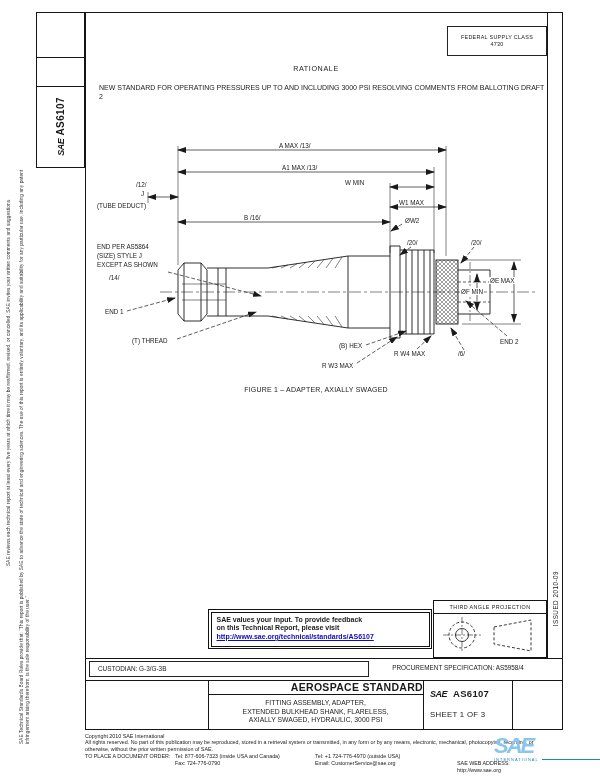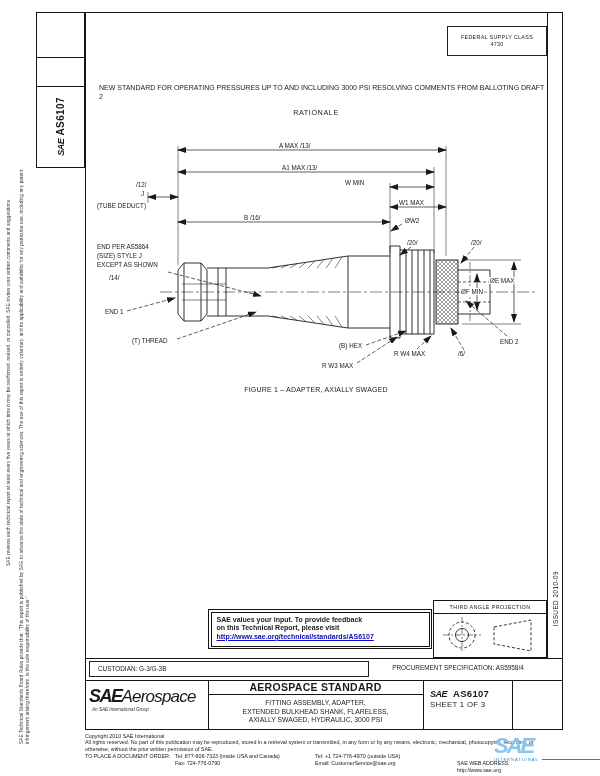--- a/index.html
+++ b/index.html
@@ -21,21 +21,21 @@
   .tagcell3 { height:78px; display:flex; align-items:center; justify-content:center; }
   .tagtext { writing-mode:vertical-rl; transform:rotate(180deg); font-size:10px; font-weight:bold; letter-spacing:.4px; white-space:nowrap; }
   .tagsae { font-style:italic; font-weight:900; font-size:9px; letter-spacing:-.5px; }
   
   .frame { position:absolute; left:85px; top:12px; width:478px; height:718px; border:1.4px solid #151515; }
   .rline { position:absolute; left:547px; top:12px; height:646px; width:0; border-left:1.1px solid #151515; }
   .fsc { position:absolute; left:447px; top:26px; width:100px; height:30px; border:1px solid #222;
          display:flex; flex-direction:column; align-items:center; justify-content:center;
          font-size:5.4px; line-height:7px; letter-spacing:.3px; text-align:center; }
   
-  .rat-h { position:absolute; left:85px; top:64px; width:462px; text-align:center; font-size:7.2px; letter-spacing:.6px;margin-top:44px; }
+  .rat-h { position:absolute; left:85px; top:64px; width:462px; text-align:center; font-size:7.2px; letter-spacing:.6px; }
   .rat-b { position:absolute; left:99px; top:84px; width:446px; font-size:7px; line-height:8.8px; }
   
   .fig { position:absolute; left:85px; top:120px; width:462px; height:280px; }
   .lbl { position:absolute; font-size:6.3px; line-height:7px; background:#fff; padding:0 1px; white-space:nowrap; }
   .lbl-a-max   { left:278px; top:142px; }
   .lbl-a1-max  { left:281px; top:164px; }
   .lbl-w-min   { left:344px; top:179px; }
   .lbl-w1-max  { left:398px; top:199px; }
   .lbl-w2      { left:404px; top:217px; }
   .lbl-b       { left:243px; top:214px; }
@@ -73,27 +73,27 @@
           font-size:6.4px; line-height:14px; padding-left:8px; }
   .proc { position:absolute; left:369px; top:664px; width:178px; text-align:center; font-size:6.4px; }
   
   .tbv { position:absolute; top:680px; height:50px; width:0; border-left:1.2px solid #151515; }
   .v1 { left:208px; } .v2 { left:423px; } .v3 { left:512px; }
   .brand { position:absolute; left:89px; top:686px; width:117px; }
   .brand-sae  { font-style:italic; font-weight:900; font-size:18px; letter-spacing:-1.5px; }
   .brand-name { font-style:italic; font-size:17px; font-weight:400; letter-spacing:-.8px; }
   .brand-sub  { font-size:4.6px; font-style:italic; color:#333; margin-left:3px; }
   .doctype { position:absolute; left:208px; top:680px; width:215px; height:15px; line-height:14px;
-             text-align:center; font-weight:bold; font-size:10.5px; letter-spacing:.3px; border-bottom:1.2px solid #151515; }
+             text-align:right; font-weight:bold; font-size:10.5px; letter-spacing:.3px; border-bottom:1.2px solid #151515; }
   .dtitle { position:absolute; left:208px; top:699px; width:215px; text-align:center; font-size:6.8px; line-height:8.6px; }
   .ascell { position:absolute; left:430px; top:688px; width:80px; }
   .as-line1 { display:flex; align-items:baseline; gap:6px; }
   .as-sae { font-style:italic; font-weight:900; font-size:9px; letter-spacing:-.5px; }
   .as-num { font-weight:bold; font-size:9.5px; letter-spacing:.3px; }
-  .as-sheet { font-size:7.8px; margin-top:1px; letter-spacing:.3px; }
+  .as-sheet { font-size:7.8px; margin-top:11px; letter-spacing:.3px; }
   
   .fp { position:absolute; left:85px; top:733px; width:466px; font-size:5.35px; line-height:6.4px; color:#222; }
   .fp-grid { display:grid; grid-template-columns:90px 140px 142px auto; margin-top:1px; row-gap:.5px; }
   
   .wm { position:absolute; left:494px; top:736px; width:106px; z-index:5; pointer-events:none; }
   .wm-row { display:flex; align-items:baseline; }
   .wm-glyph { font-style:italic; font-weight:900; font-size:22px; line-height:20px; letter-spacing:-2px; color:#8ac6ec; }
   .wm-name { font-weight:900; font-size:14px; letter-spacing:-.5px; color:#1b86c9; margin-left:2px; }
   .wm-sub { display:flex; align-items:center; gap:3px; margin-top:1px; color:#1b86c9; }
   .wm-int { font-size:4px; letter-spacing:1px; }
@@ -247,24 +247,20 @@
 
   <div class="hl hl1"></div>
   <div class="cust">CUSTODIAN: G-3/G-3B</div>
   <div class="proc">PROCUREMENT SPECIFICATION: AS5958/4</div>
   <div class="hl hl2"></div>
 
   <div class="tbv v1"></div>
   <div class="tbv v2"></div>
   <div class="tbv v3"></div>
 
-  <div class="brand">
-    <span class="brand-sae">SAE</span><span class="brand-name">Aerospace</span>
-    <div class="brand-sub">An SAE International Group</div>
-  </div>
 
   <div class="doctype">AEROSPACE STANDARD</div>
   <div class="dtitle">
     <div>FITTING ASSEMBLY, ADAPTER,</div>
     <div>EXTENDED BULKHEAD SHANK, FLARELESS,</div>
     <div>AXIALLY SWAGED, HYDRAULIC, 3000 PSI</div>
   </div>
 
   <div class="ascell">
     <div class="as-line1">

